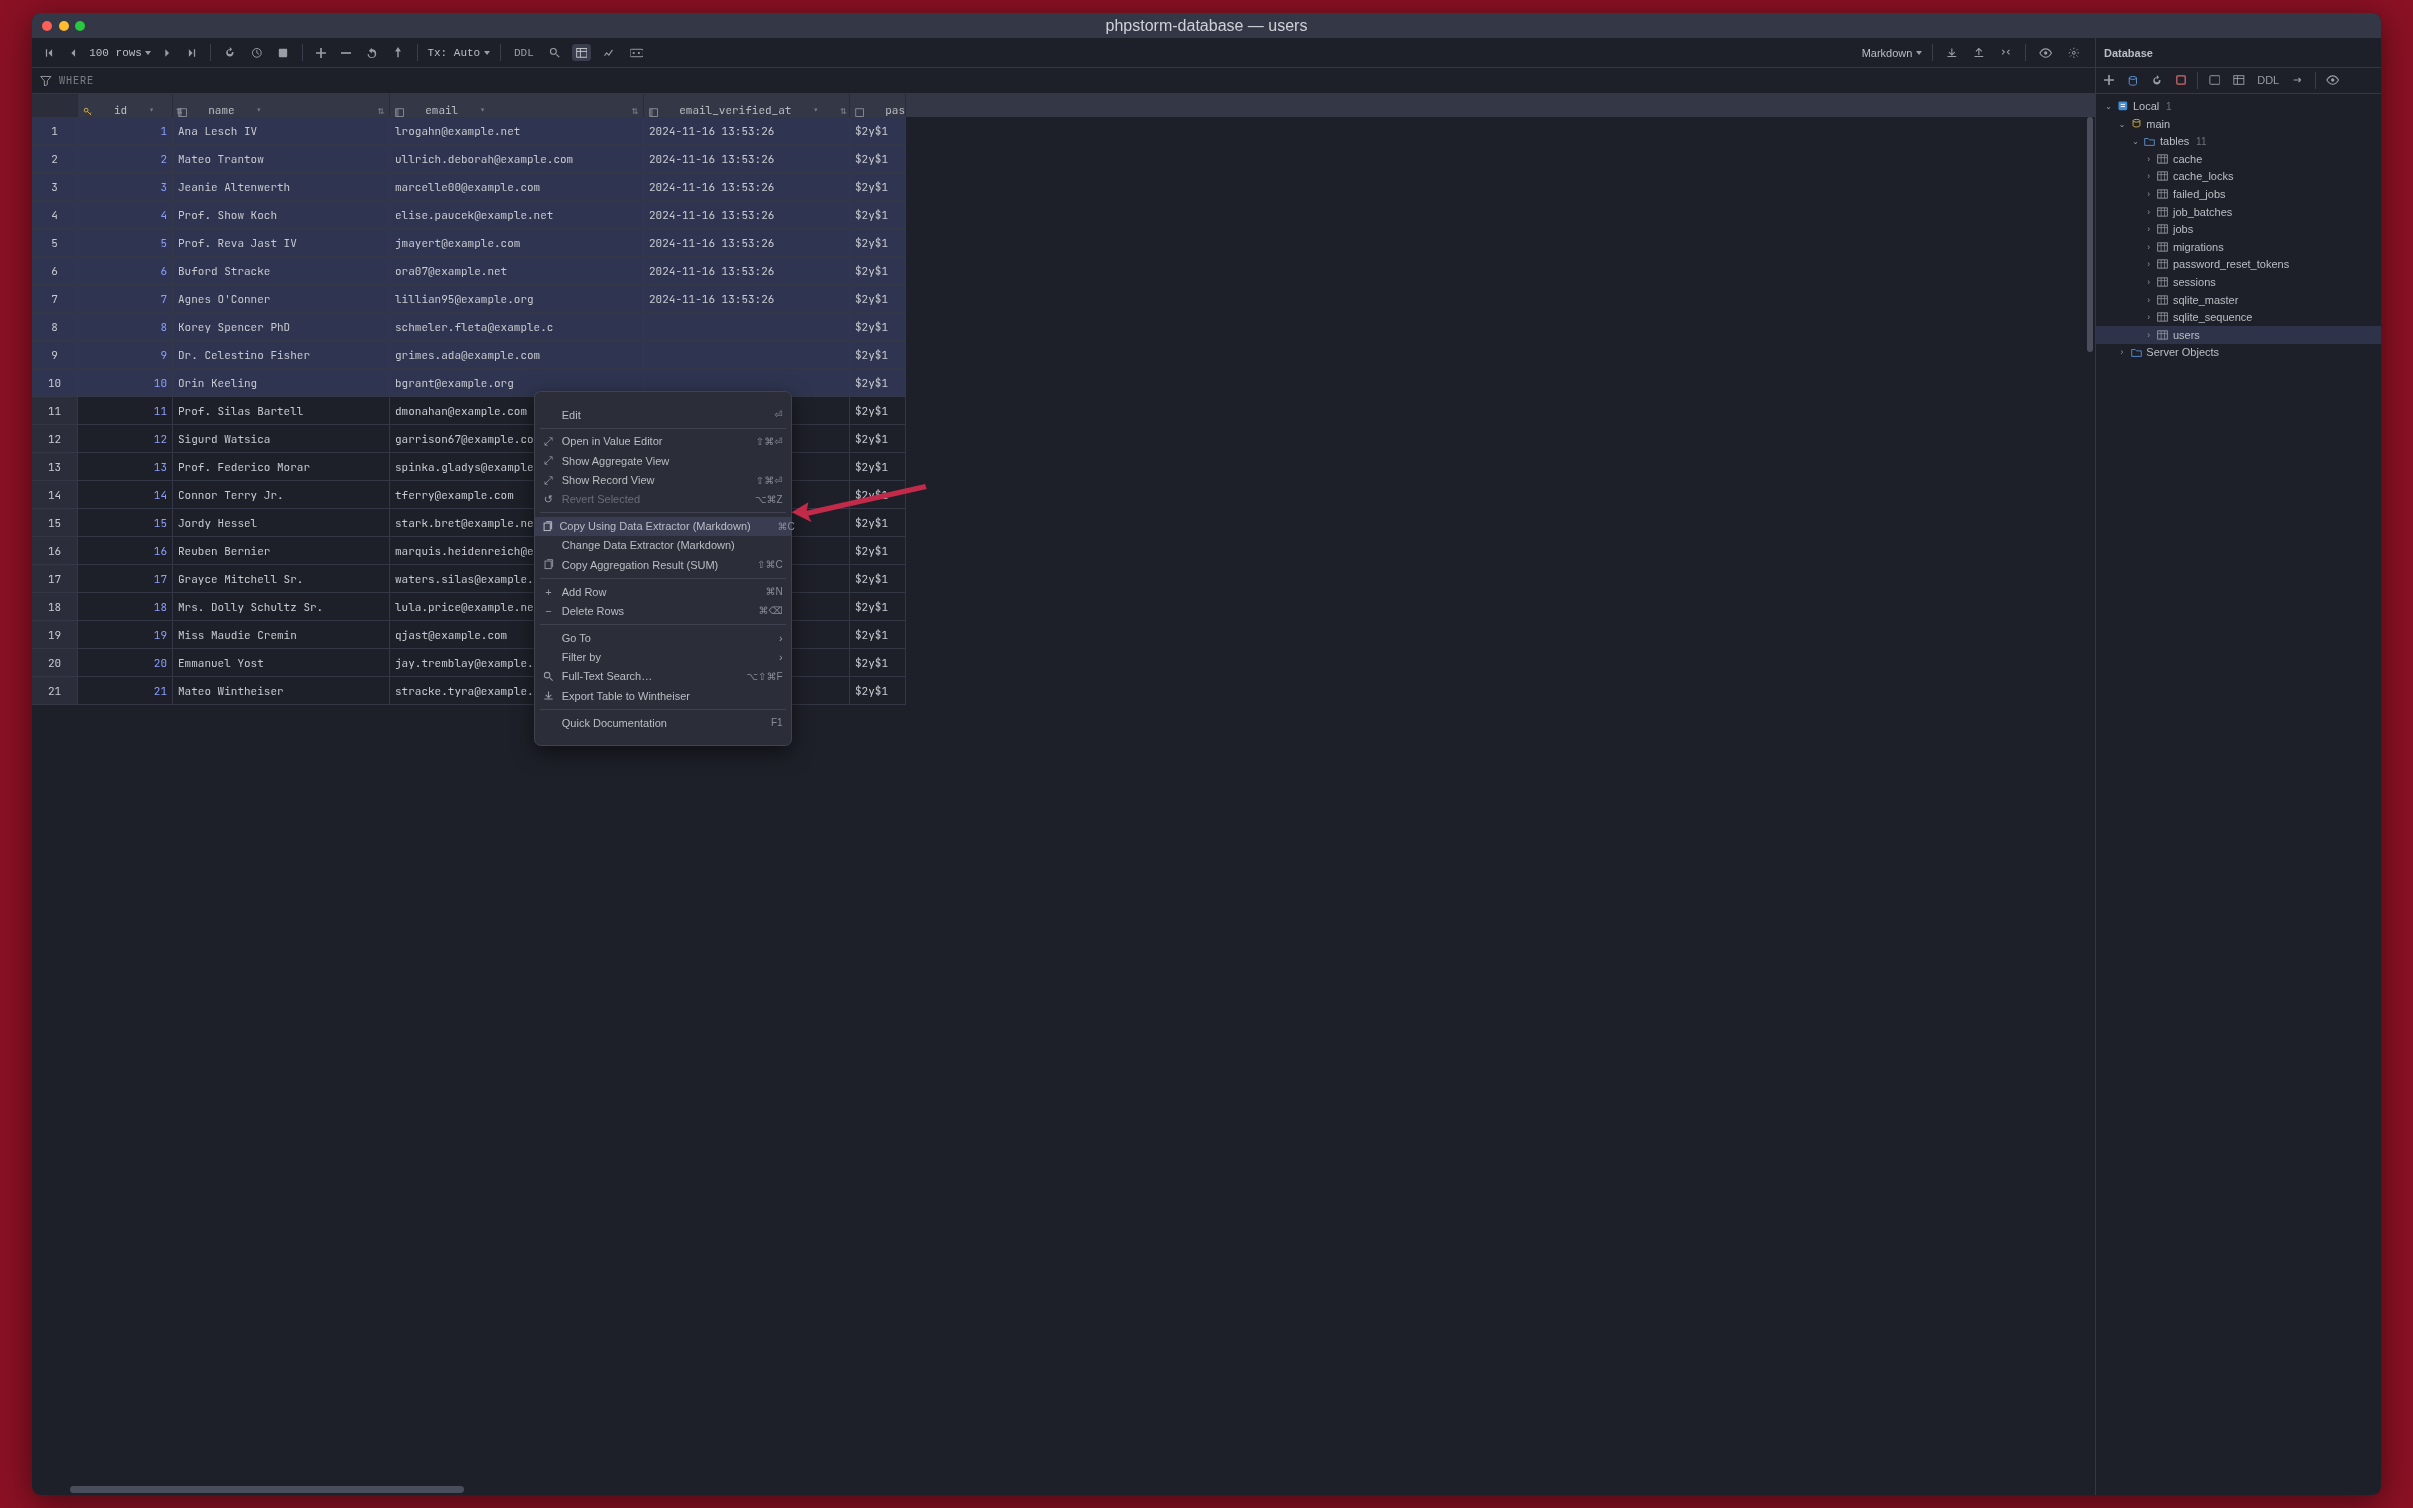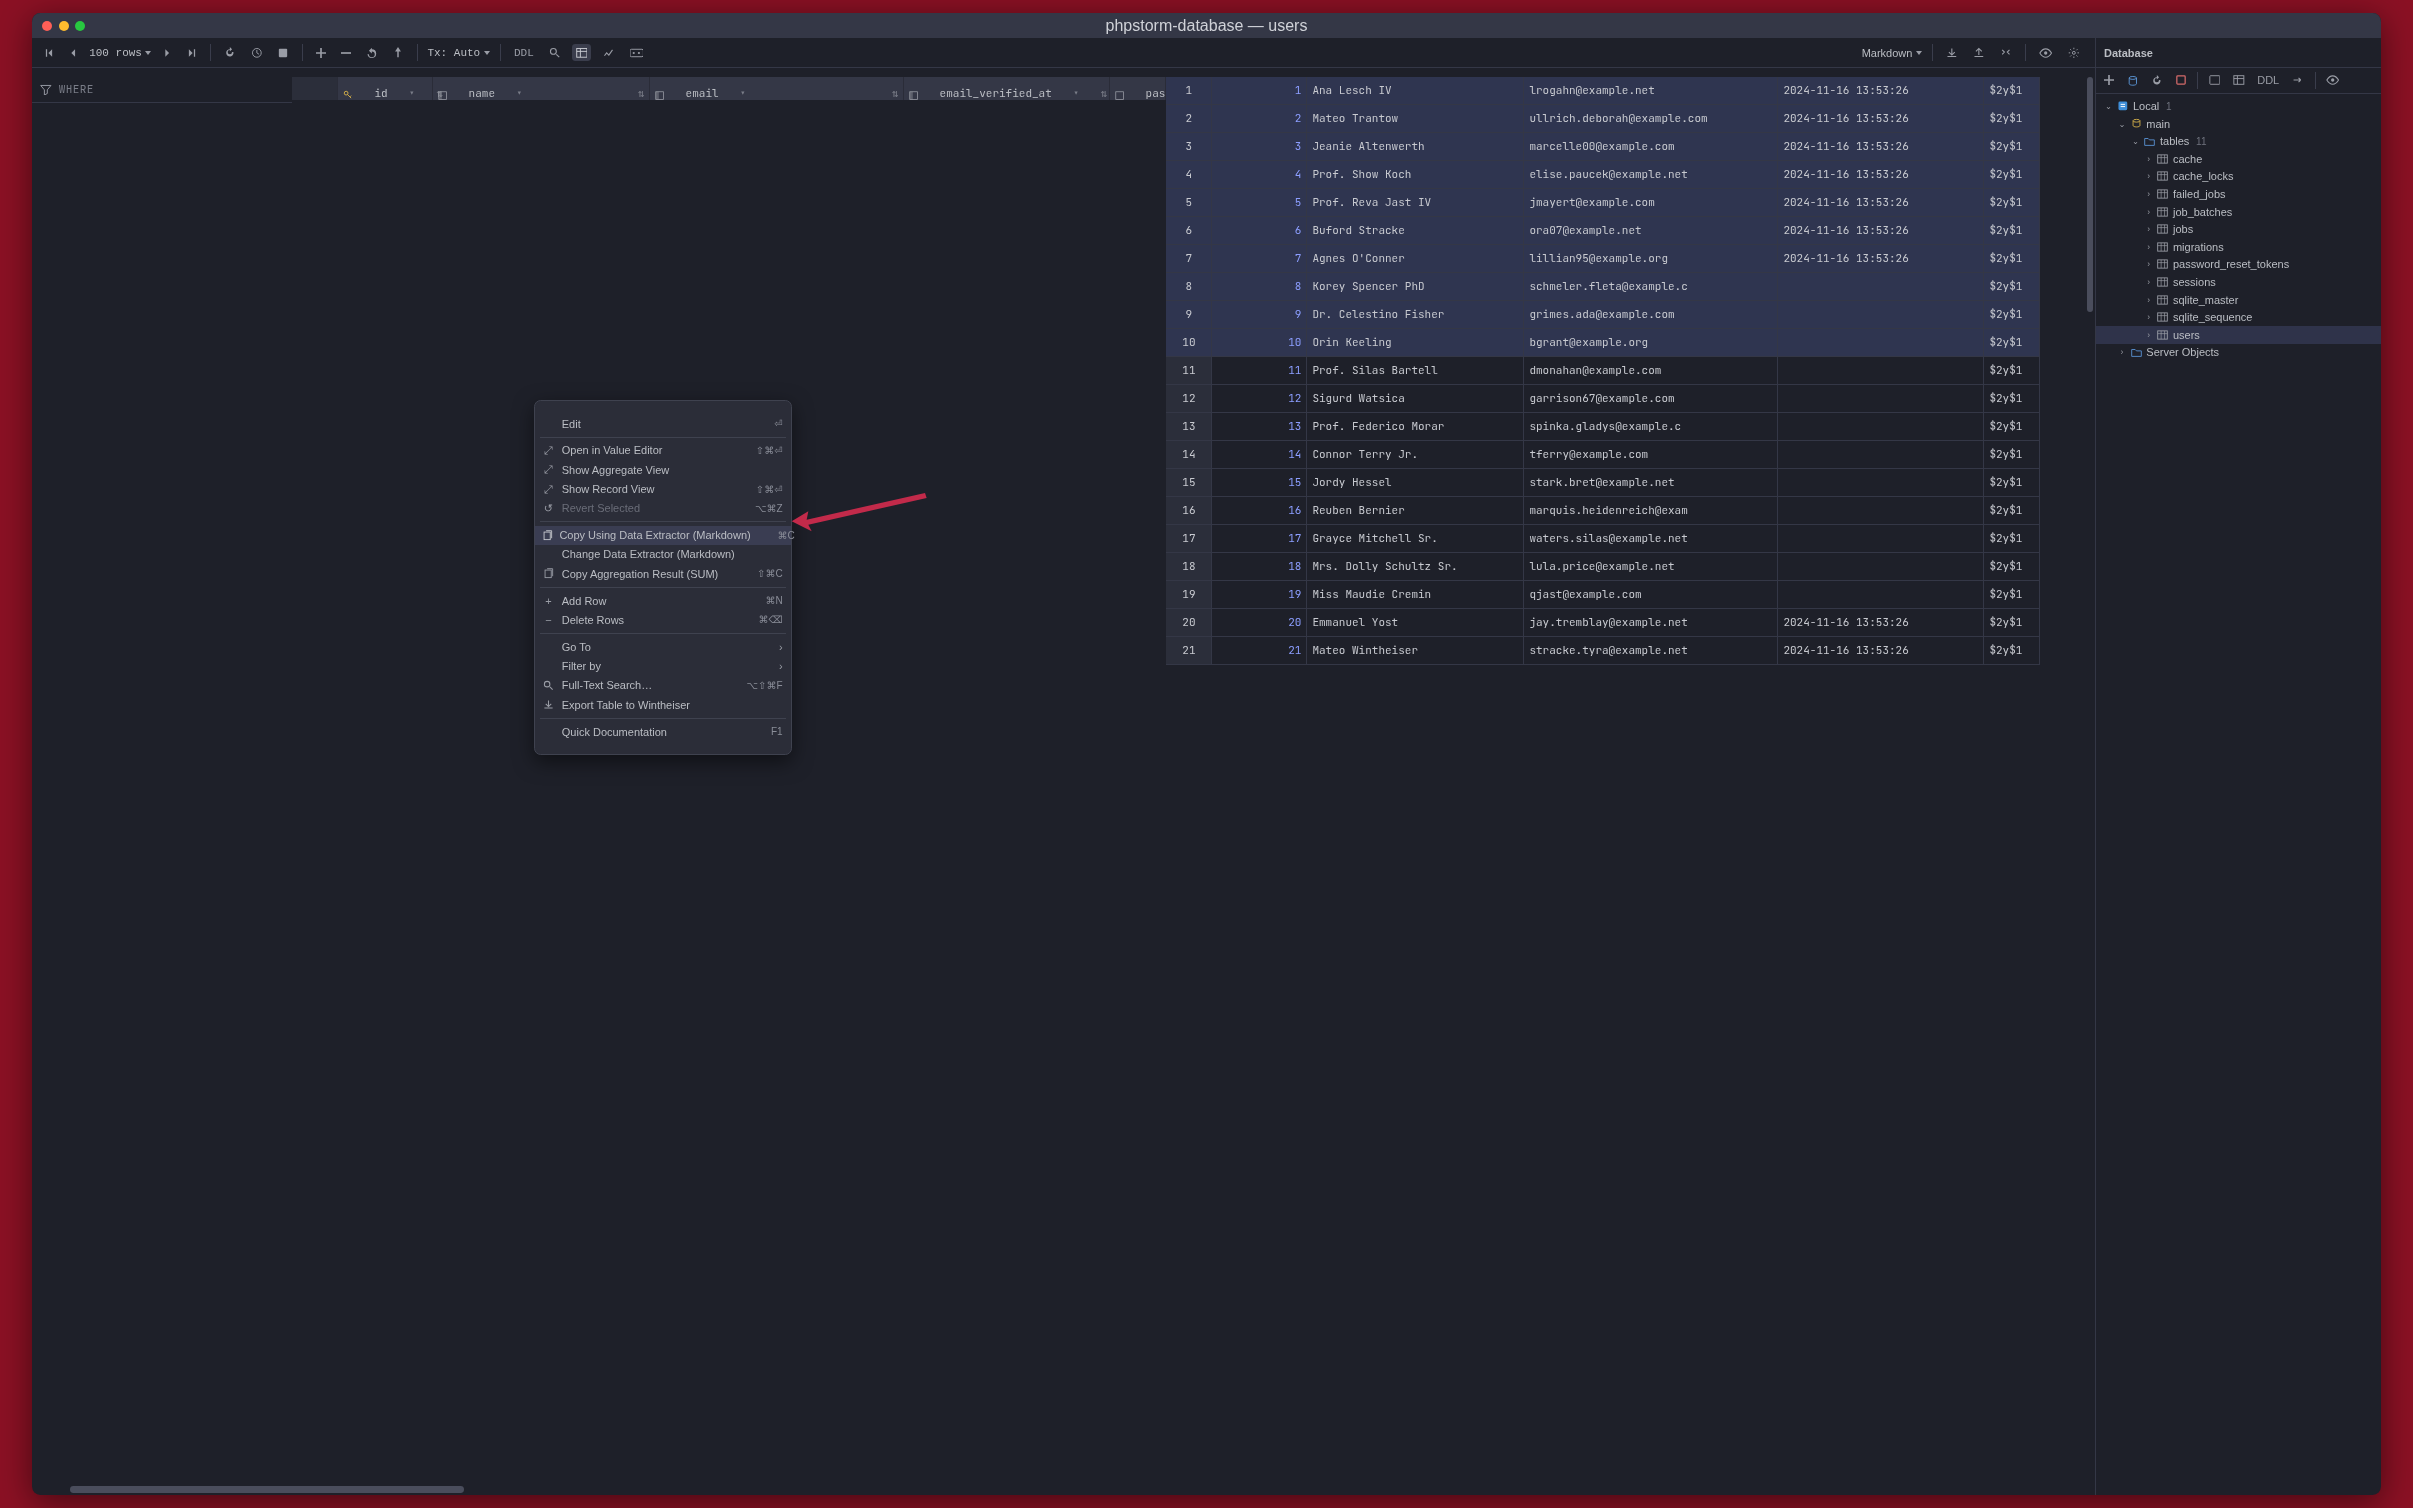--- a/index.html
+++ b/index.html
@@ -136,23 +136,23 @@
     letter-spacing: 0.4px;
   }
   .main {
     flex: 1;
     display: flex;
     min-height: 0;
   }
   .grid-area {
     flex: 1;
     display: flex;
+    flex-direction: column;
     min-width: 0;
     position: relative;
-    margin-top: 9px;
   }
   .db-sidebar {
     width: 285px;
     border-left: 0.8px solid #343746;
     display: flex;
     flex-direction: column;
     flex-shrink: 0;
   }
   .db-sidebar-toolbar {
     height: 25px;

